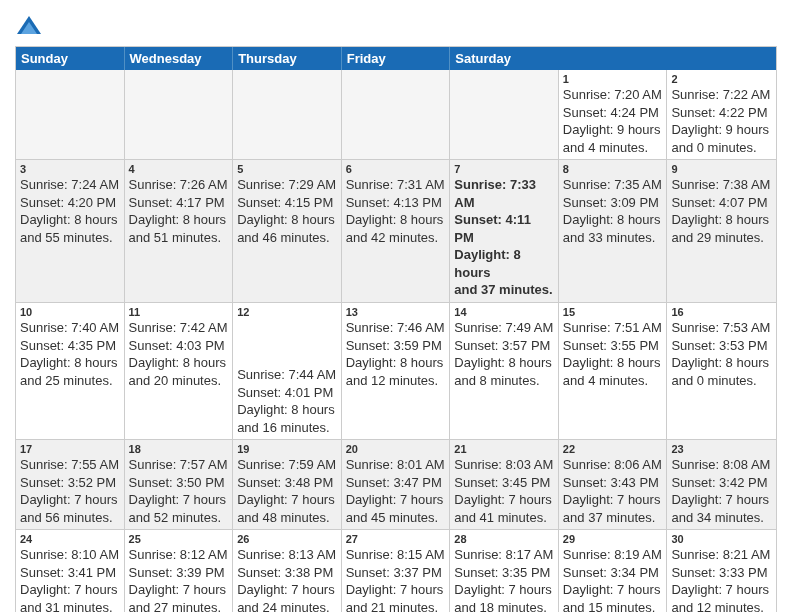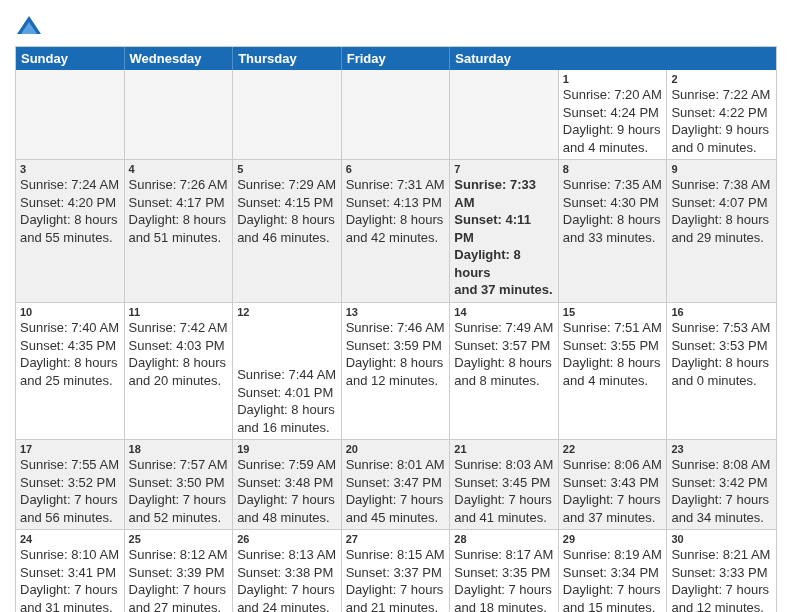--- a/index.html
+++ b/index.html
@@ -203,21 +203,21 @@
           <div class="cal-cell shaded">
             <span class="day-number">7</span>
             <div class="day-info" style="white-space: pre-line; font-weight: bold;">Sunrise: 7:33 AM
 Sunset: 4:11 PM
 Daylight: 8 hours
 and 37 minutes.</div>
           </div>
           <div class="cal-cell shaded">
             <span class="day-number">8</span>
             <div class="day-info" style="white-space: pre-line;">Sunrise: 7:35 AM
-Sunset: 4:30 PM
+Sunset: 3:09 PM
 Daylight: 8 hours
 and 33 minutes.</div>
           </div>
           <div class="cal-cell shaded">
             <span class="day-number">9</span>
             <div class="day-info" style="white-space: pre-line;">Sunrise: 7:38 AM
 Sunset: 4:07 PM
 Daylight: 8 hours
 and 29 minutes.</div>
           </div>

